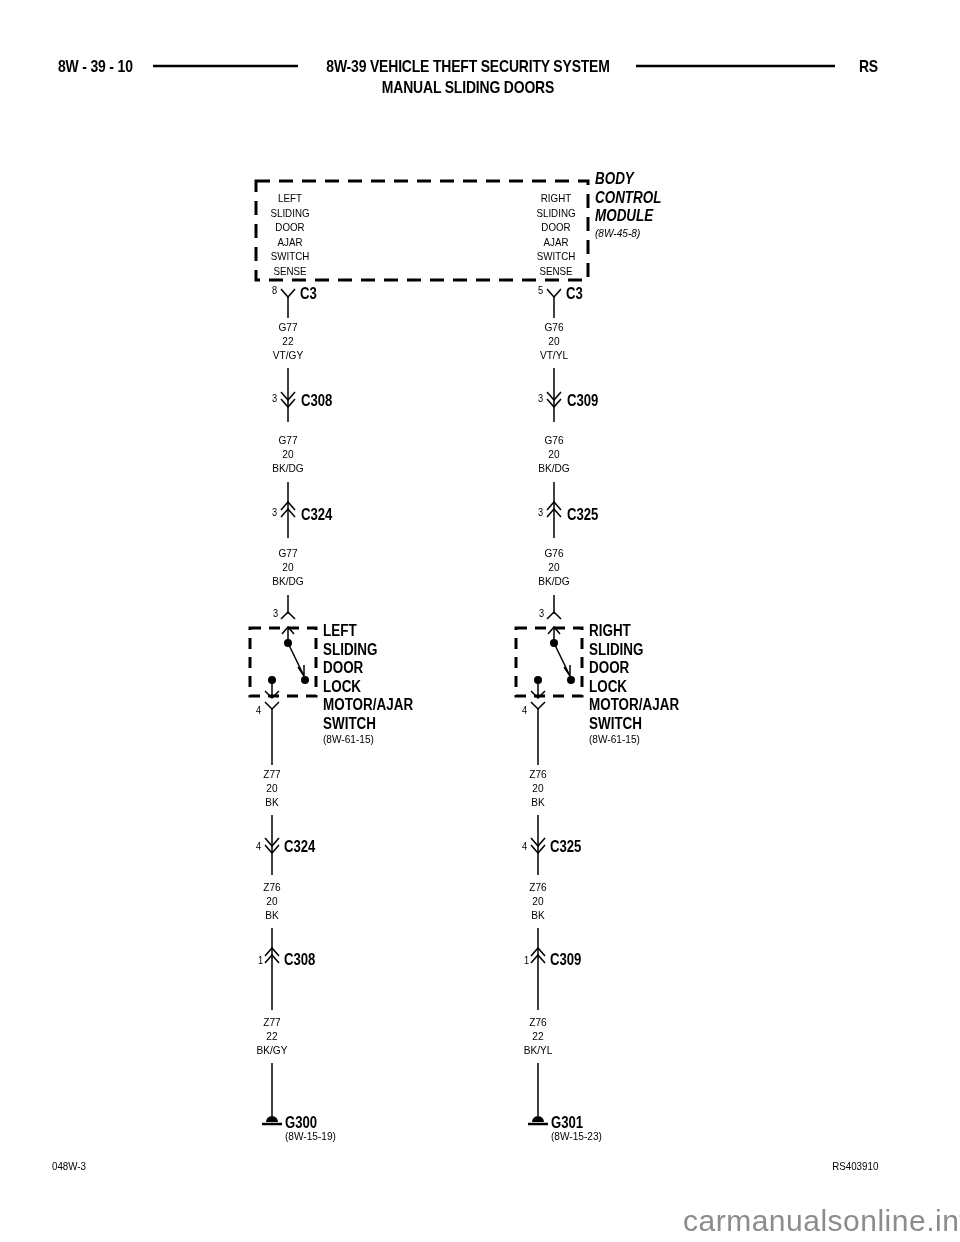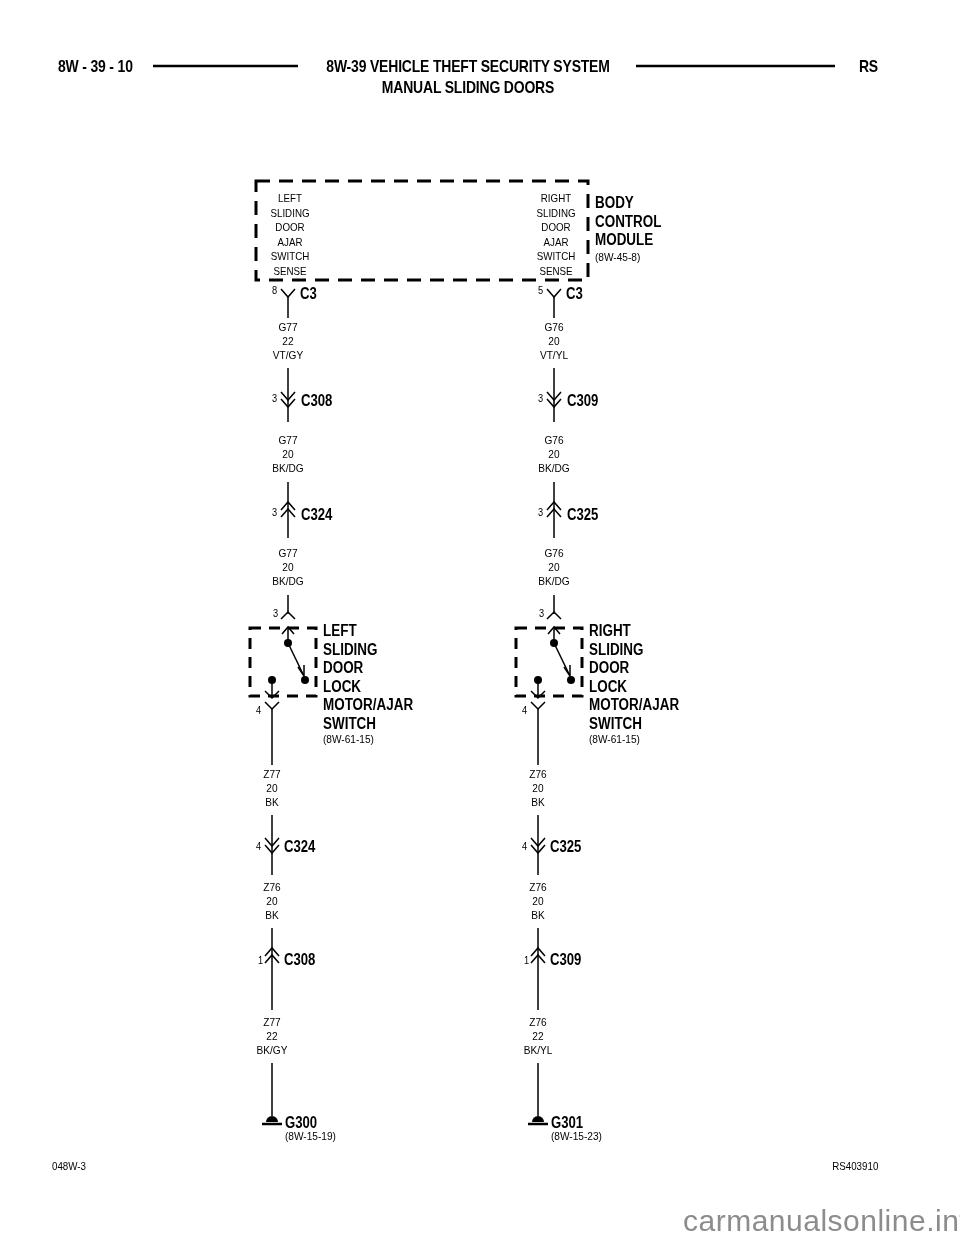--- a/index.html
+++ b/index.html
@@ -116,21 +116,21 @@
   <div class="lbl">SENSE</div>
 </div>
 <div class="abs" style="left:524px; top:191px; width:64px;">
   <div class="lbl">RIGHT</div>
   <div class="lbl">SLIDING</div>
   <div class="lbl">DOOR</div>
   <div class="lbl">AJAR</div>
   <div class="lbl">SWITCH</div>
   <div class="lbl">SENSE</div>
 </div>
-<div class="abs" style="left:595px; top:194px;">
+<div class="abs" style="left:595px; top:170px;font-style:italic;">
   <div class="comp">BODY</div>
   <div class="comp">CONTROL</div>
   <div class="comp">MODULE</div>
   <div class="ref" style="margin-top:1px;">(8W-45-8)</div>
 </div>
 
 <div class="abs pin" style="left:272px; top:284px;">8</div>
 <div class="abs conn" style="left:300px; top:285px;">C3</div>
 
 <div class="abs" style="left:258px; top:320px;">

